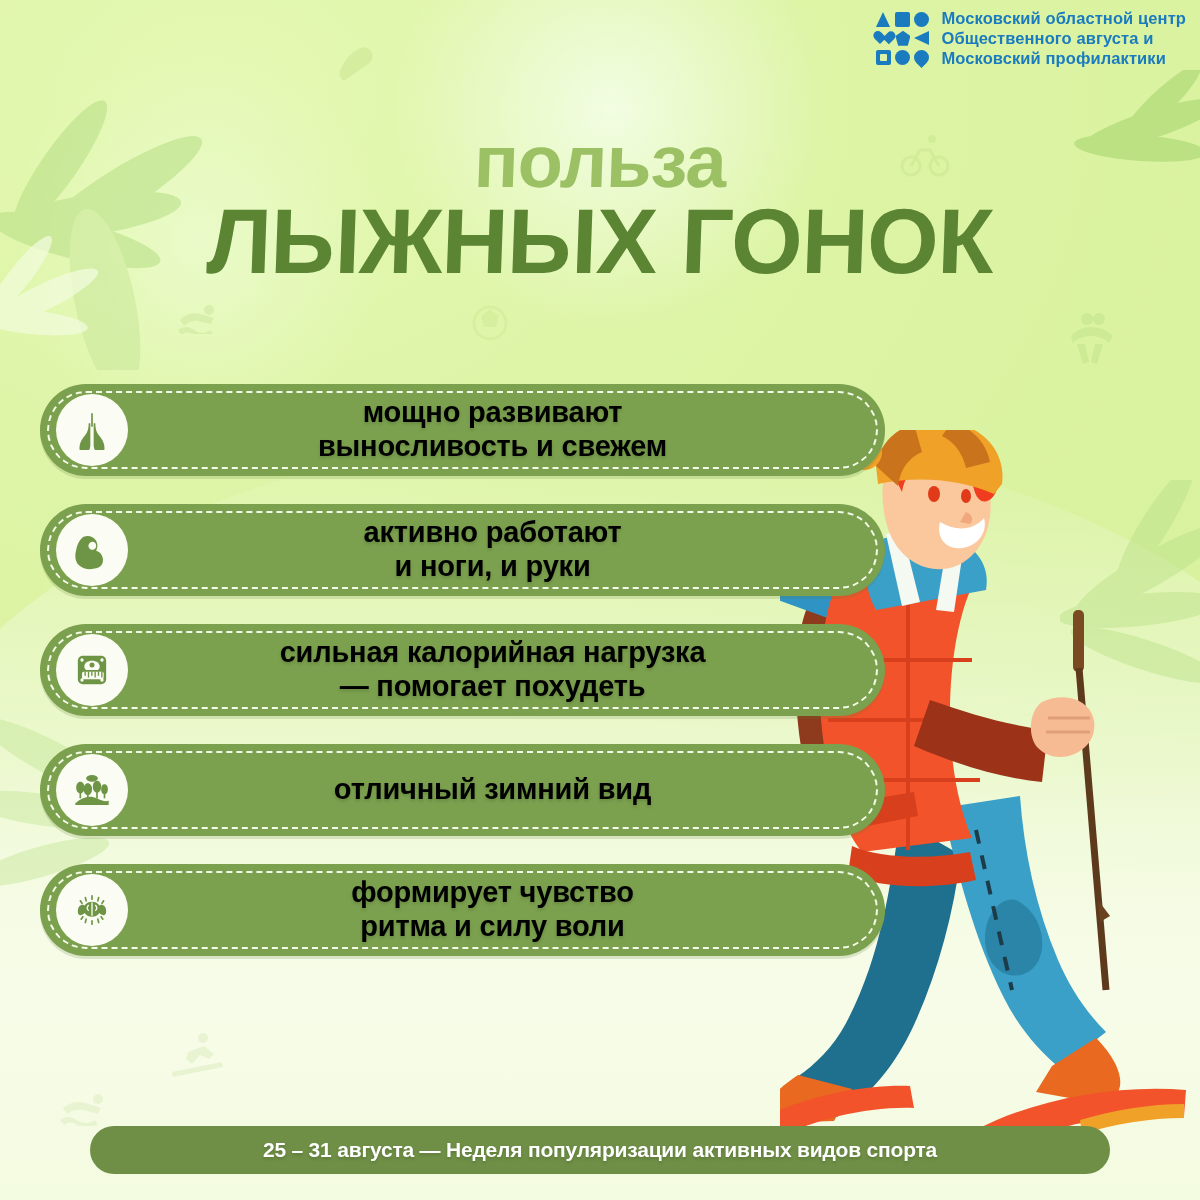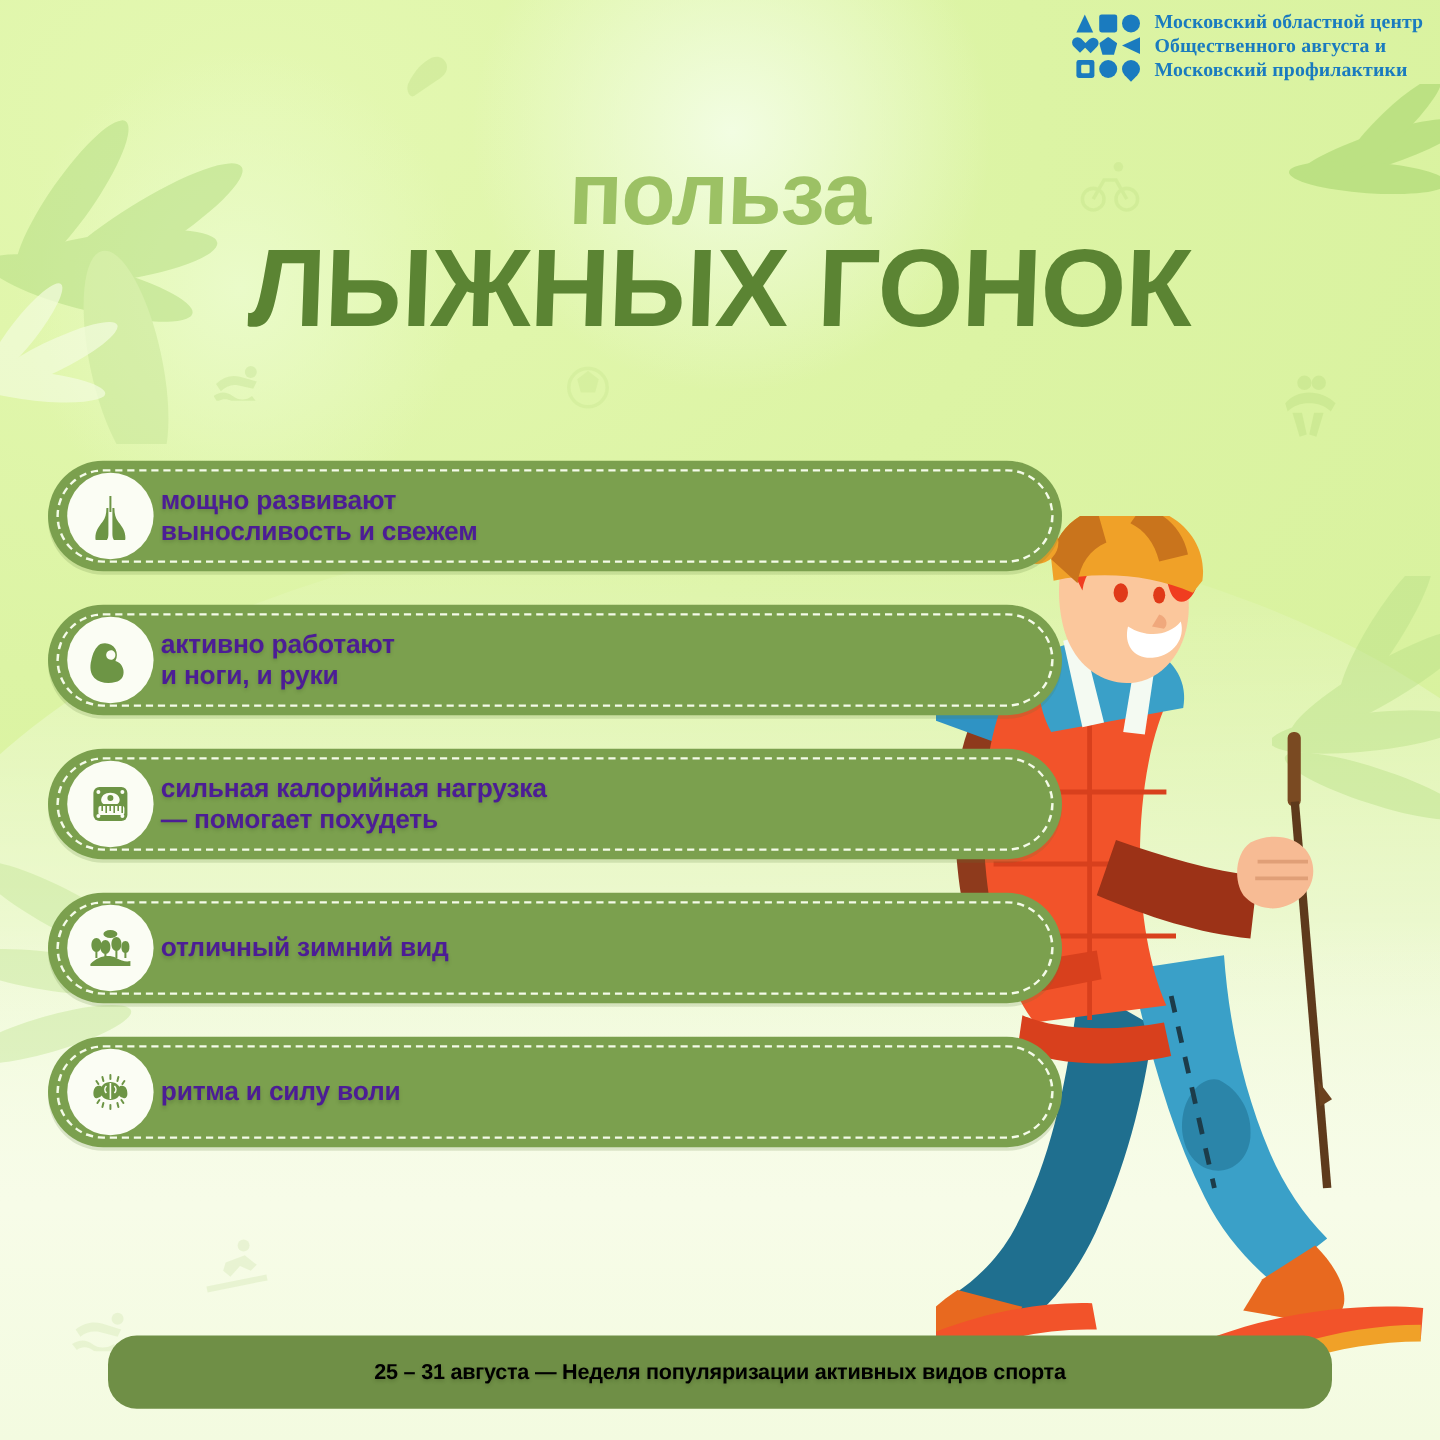--- a/index.html
+++ b/index.html
@@ -64,21 +64,21 @@
   }
   .lm.heart:after{left:3.2px;transform:rotate(45deg);transform-origin:100% 100%;}
   .lm.pent{background:#1a7bbf;clip-path:polygon(50% 0,100% 36%,82% 100%,18% 100%,0 36%);}
   .lm.tri-l{background:none;width:0;height:0;border-top:7.5px solid transparent;
     border-bottom:7.5px solid transparent;border-right:15px solid #1a7bbf;}
   .lm.sq-hole{background:#1a7bbf;position:relative;border-radius:2px;}
   .lm.sq-hole:after{content:"";position:absolute;inset:4px;background:#ddf4a8;border-radius:1px;}
   .lm.drop{background:#1a7bbf;border-radius:50% 50% 50% 0;transform:rotate(-45deg);}
   .logo-text{
     color:#1a7bbf;font-size:16.5px;line-height:1.22;font-weight:bold;
-    letter-spacing:.1px;text-align:left;white-space:nowrap;font-family:Liberation Serif, serif;
+    letter-spacing:.1px;text-align:left;white-space:nowrap;
   }
 
   
   .title-wrap{position:absolute;left:0;top:126px;width:1200px;text-align:center;}
   .title-1{
     font-size:74px;font-weight:bold;color:#9cc164;line-height:.96;
     letter-spacing:-1px;font-style:normal;
     transform:skewX(-2deg);
   }
   .title-2{
@@ -98,33 +98,33 @@
     content:"";position:absolute;inset:7px;border:2px dashed #f4fbe8;
     border-radius:40px;pointer-events:none;
   }
   .card-icon{
     position:relative;z-index:2;flex:0 0 auto;
     width:72px;height:72px;margin-left:16px;border-radius:50%;
     background:#fbfdf4;display:flex;align-items:center;justify-content:center;
   }
   .card-icon svg{width:40px;height:40px;fill:#6d9545;}
   .card-text{
-    position:relative;z-index:2;flex:1 1 auto;
-    color:#4c1d95;font-weight:bold;font-size:22px;line-height:1.16;
+    position:relative;z-index:2;flex:1 1 auto;text-align:center;
+    color:#000000;font-weight:bold;font-size:29px;line-height:1.16;
     padding:0 34px 0 6px;letter-spacing:-.2px;
     text-shadow:0 2px 3px rgba(60,85,35,.28);
   }
   .card-text .ln{display:block;}
 
   
   .footer{
-    position:absolute;left:90px;bottom:26px;width:1020px;height:61px;
+    position:absolute;left:90px;bottom:26px;width:1020px;height:48px;
     background:#6f8f46;border-radius:24px;
     display:flex;align-items:center;justify-content:center;
-    color:#000000;font-weight:bold;font-size:18px;letter-spacing:-.2px;
+    color:#ffffff;font-weight:bold;font-size:21px;letter-spacing:-.2px;
     text-shadow:0 2px 3px rgba(55,75,30,.3);
   }
 
   
   .skier{position:absolute;right:0;top:430px;width:420px;height:770px;pointer-events:none;}
 </style>
 </head>
 <body>
 
 <div id="poster">
@@ -390,20 +390,21 @@
           <path d="M20 18c-2 2-2 5 0 7M28 18c2 2 2 5 0 7" stroke="#fbfdf4" stroke-width="1.6" fill="none"></path>
           <path d="M11 18c3-1 6 1 6 5 0 3-2 6-6 7-2 1-4-1-4-4 0-4 1-7 4-8z"></path>
           <path d="M37 18c-3-1-6 1-6 5 0 3 2 6 6 7 2 1 4-1 4-4 0-4-1-7-4-8z"></path>
           <g stroke="#6d9545" stroke-width="2" stroke-linecap="round">
             <path d="M16 9l1 4M24 7v4M32 9l-1 4M10 13l2 3M38 13l-2 3"></path>
             <path d="M16 39l1-4M24 41v-4M32 39l-1-4M11 35l2-3M37 35l-2-3"></path>
           </g>
         </svg>
       </div>
       <div class="card-text">
+        <span class="ln">формирует чувство</span>
         <span class="ln">ритма и силу воли</span>
       </div>
     </div>
   </div>
 
   <div class="footer">
     <span>25 – 31 августа — Неделя популяризации активных видов спорта</span>
   </div>
 
 </div>

